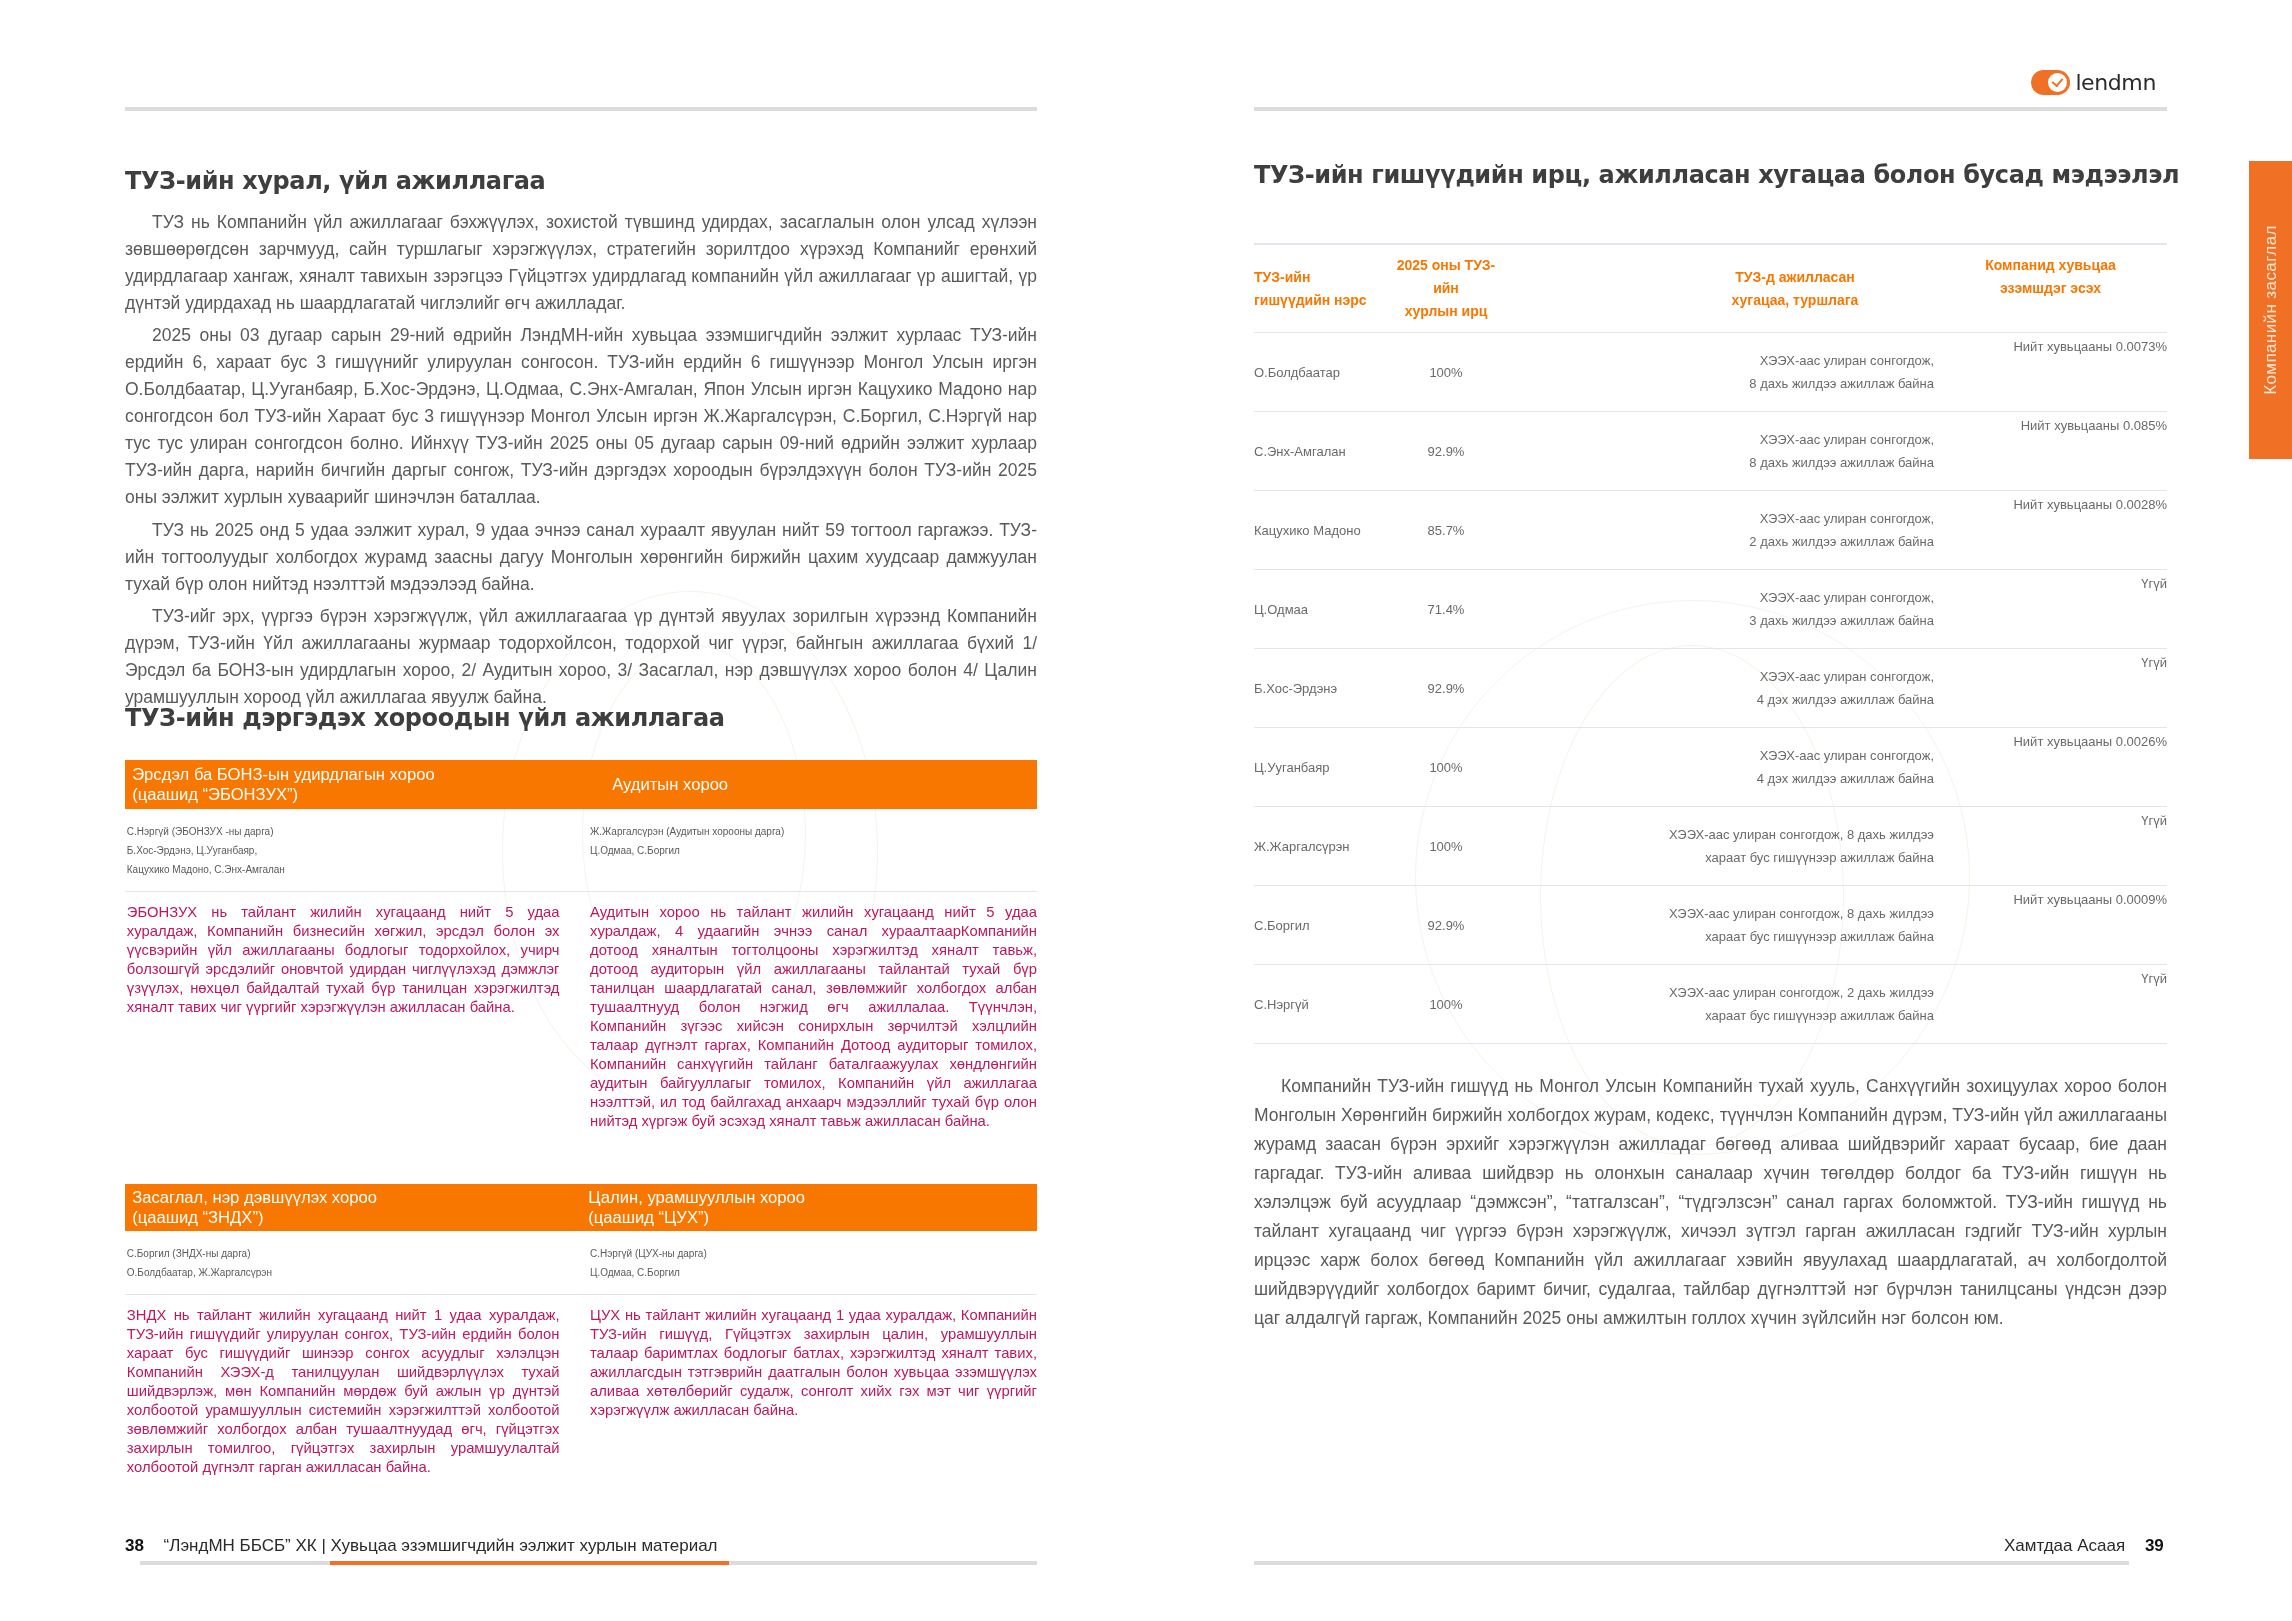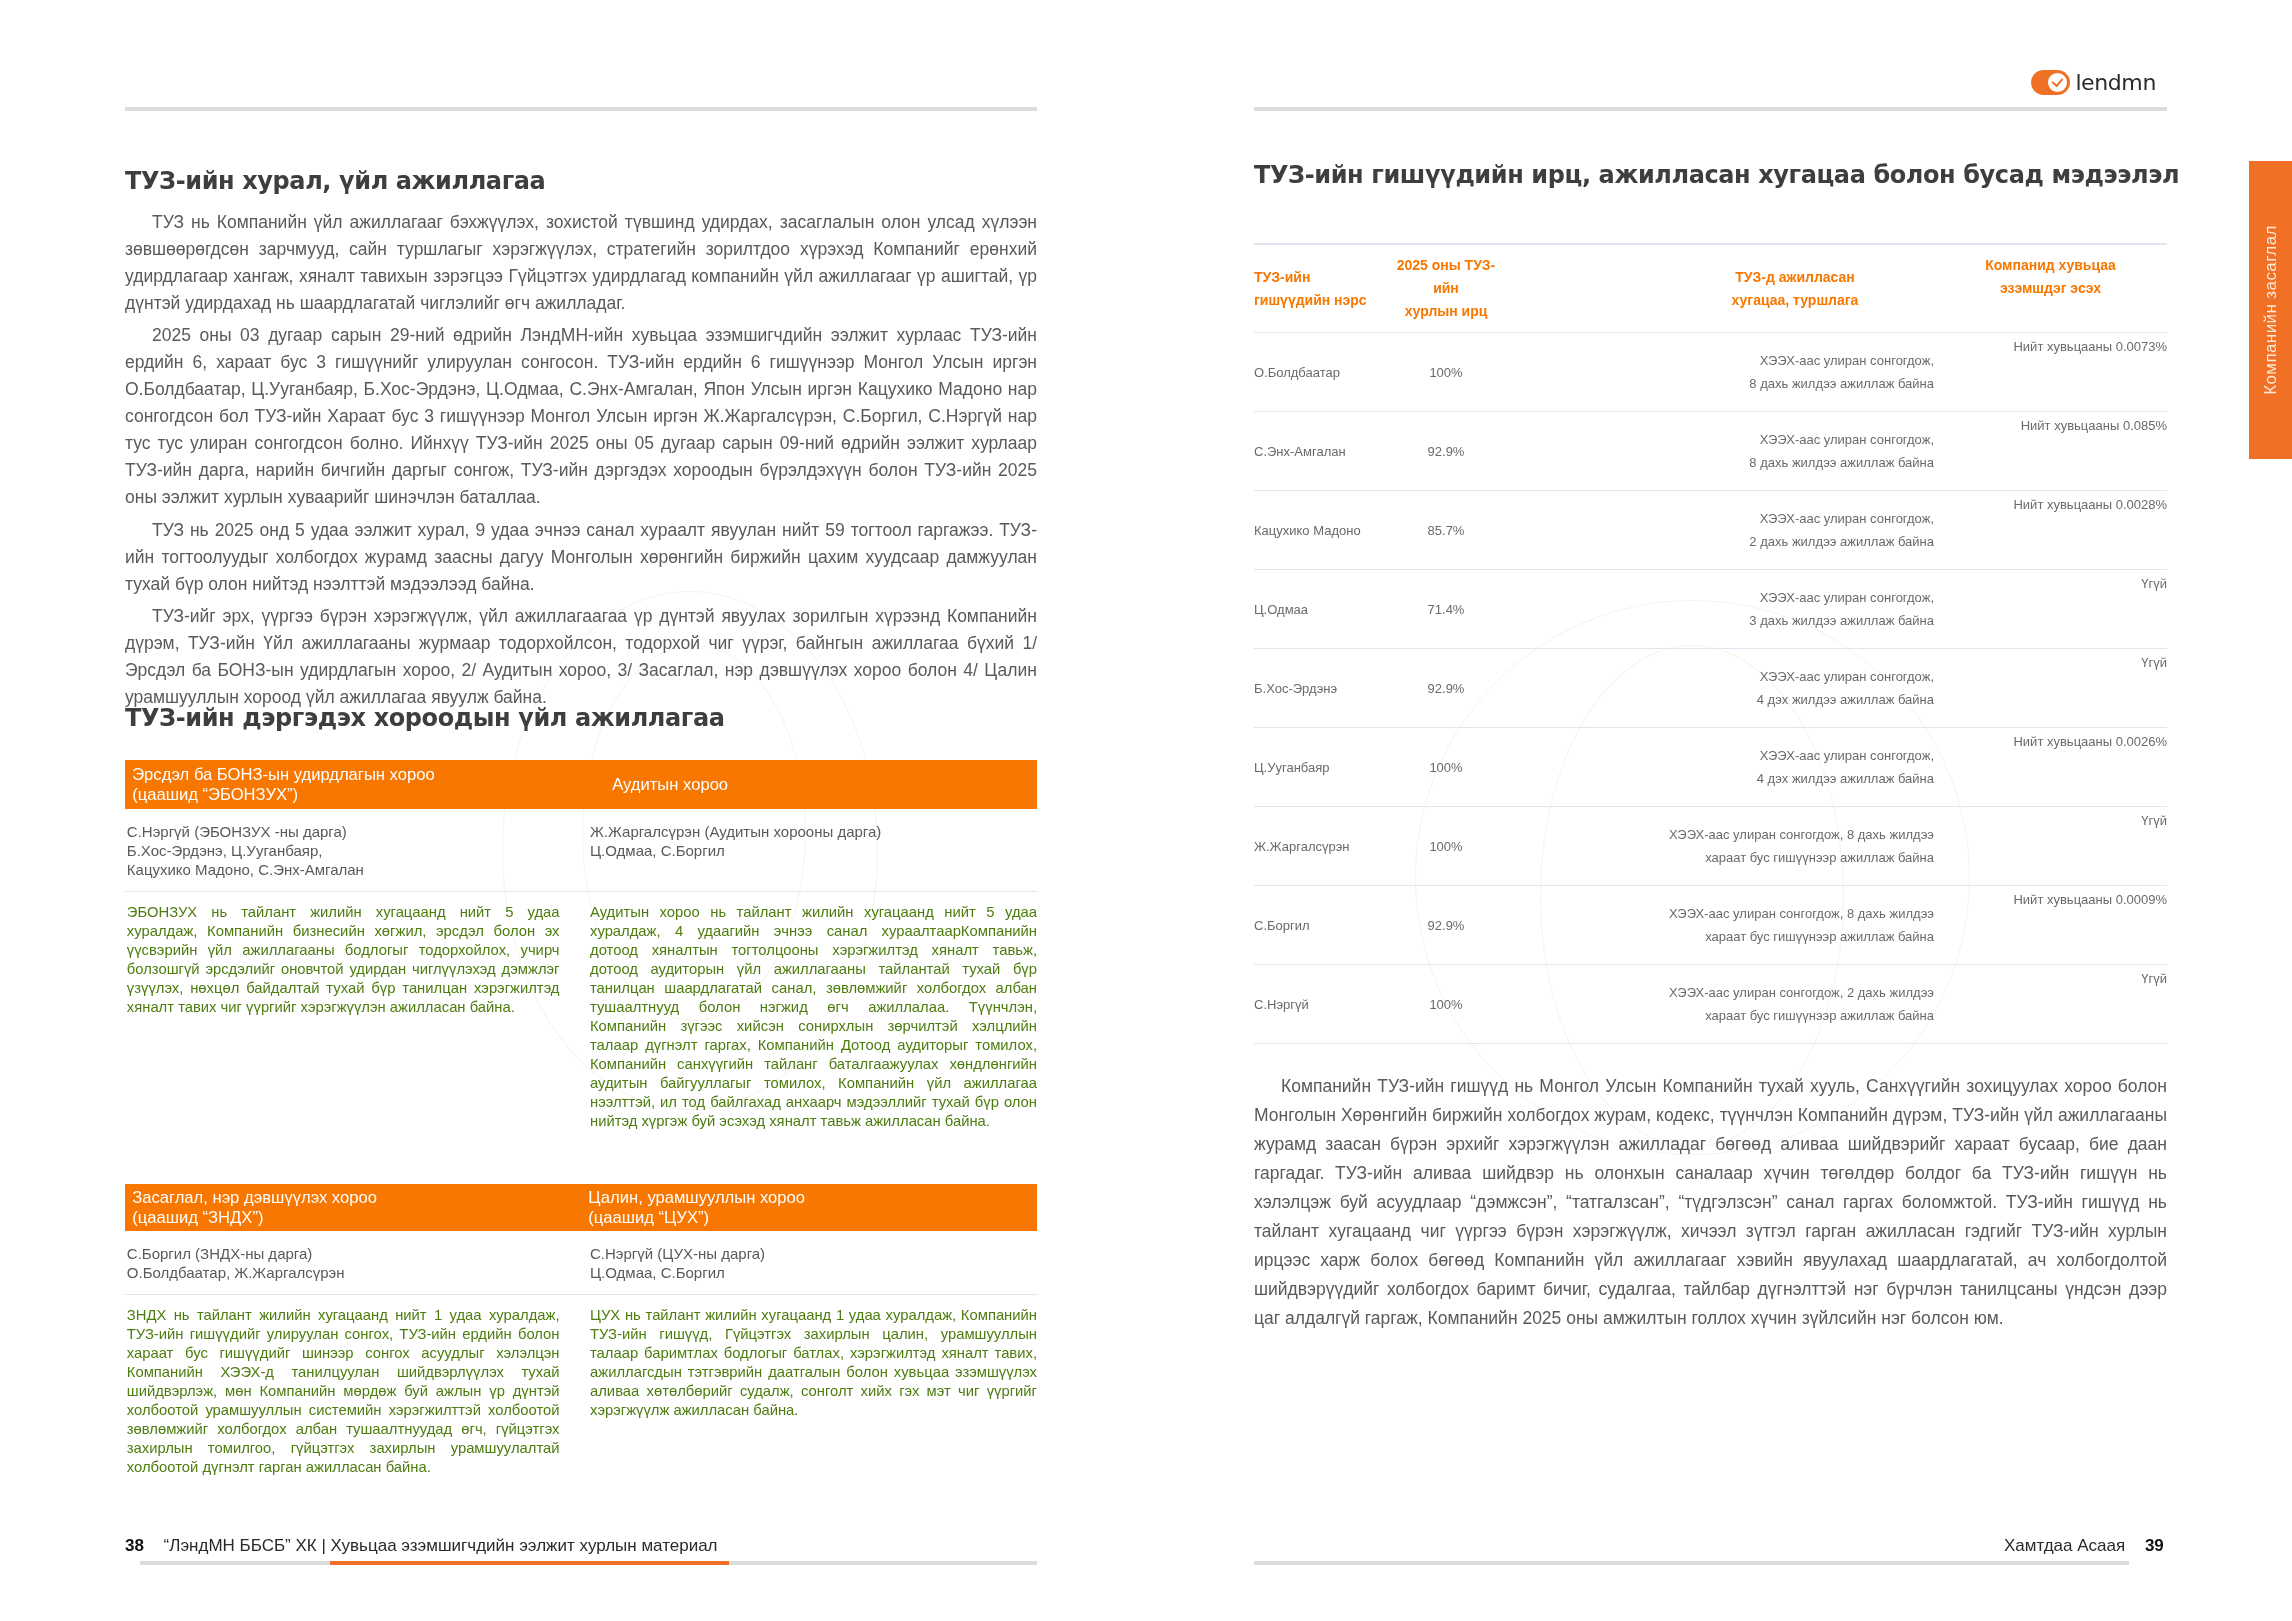--- a/index.html
+++ b/index.html
@@ -13,23 +13,23 @@
   .rule-top { position: absolute; height: 3.6px; background: #dcdcdc; }
 
   
   .h2 { position: absolute; font-family: "DejaVu Sans", sans-serif; font-weight: bold; color: #3e3e3e; font-size: 24px; letter-spacing: -0.4px; }
   .body-text { position: absolute; left: 125px; width: 912px; font-size: 17.5px; line-height: 27px; color: #5a5a5a; text-align: justify; }
   .body-text p { text-indent: 27px; margin-bottom: 5.4px; }
 
   .comm-table { position: absolute; left: 125px; width: 912px; }
   .comm-head { display: flex; background: #f77700; color: #ffffff; font-size: 16.6px; line-height: 19.7px; }
   .comm-head .c { width: 50%; padding: 3.6px 7.2px; display: flex; align-items: center; }
-  .comm-members { display: flex; font-size: 15px; line-height: 19px; color: #5a5a5a; border-bottom: 1.8px solid #e1e5ee; }
+  .comm-members { display: flex; font-size: 10px; line-height: 19px; color: #5a5a5a; border-bottom: 1.8px solid #e1e5ee; }
   .comm-members .c { width: 50%; padding: 12.5px 0 12.5px 1.8px; }
-  .comm-desc { display: flex; font-size: 14.8px; line-height: 19px; color: #4d7c0f; }
+  .comm-desc { display: flex; font-size: 14.8px; line-height: 19px; color: #be185d; }
   .comm-desc .c { width: 50%; text-align: justify; }
   .comm-desc .c.left { padding: 10.7px 21.5px 0 1.8px; }
   .comm-desc .c.right { padding: 10.7px 0 0 9px; }
 
   .footer-left { position: absolute; left: 125px; top: 1536px; display: flex; align-items: baseline; font-size: 17px; color: #2a2a2a; }
   .page-num { font-weight: bold; font-size: 17px; color: #111; }
   .footer-rule { position: absolute; height: 3.6px; background: #dcdcdc; }
   .footer-accent { position: absolute; height: 3.6px; background: #f07026; }
 
   

